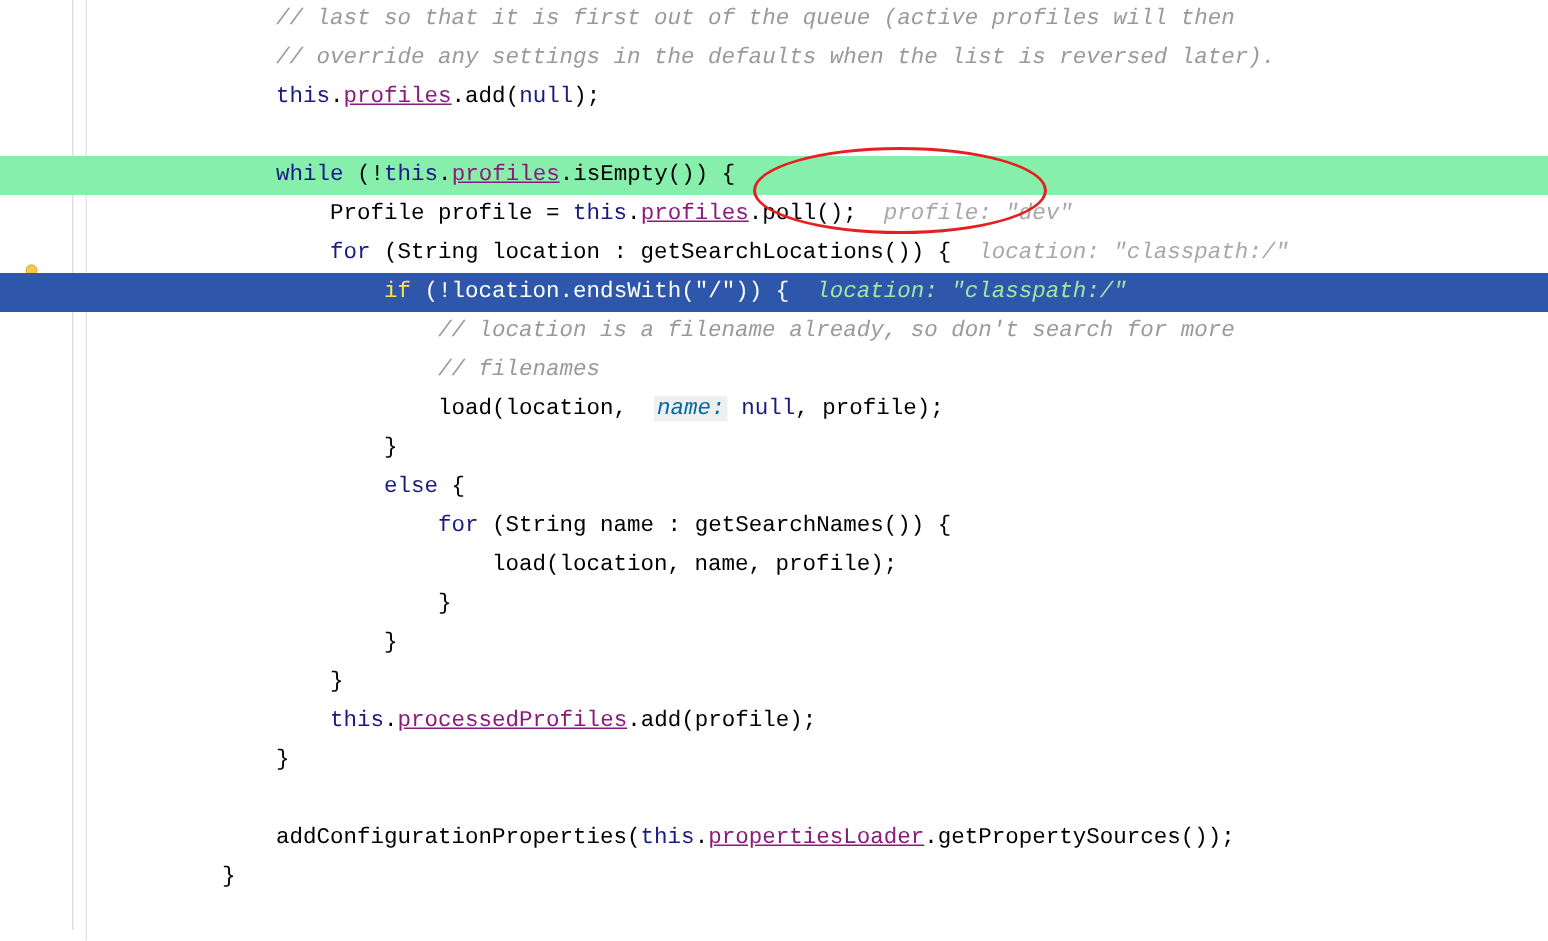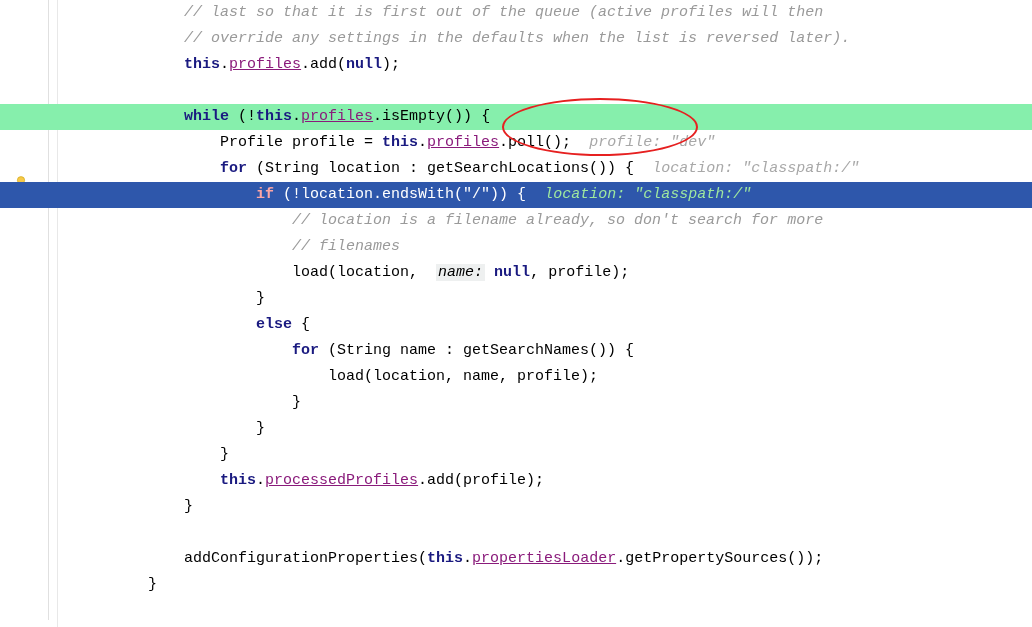--- a/index.html
+++ b/index.html
@@ -34,28 +34,28 @@
     top: 0;
     right: 0;
     height: 100%;
     background: #fff;
     white-space: pre;
     line-height: 26px;
   }
   .line { height: 26px; position: relative; padding-left: 0; }
   .hl-pink { background: #86efac; }
   .hl-blue { background: #2e57ab; color: #fff; }
-  .hl-blue .kw { color: #fca5a5; font-weight: bold; }
+  .hl-blue .kw { color: #fde047; font-weight: normal; }
   .hl-blue .str { color: #fff; }
   .hl-blue .hint { color: #9fe89f; font-style: italic; }
-  .kw { color: #1a1a80; font-weight: bold; }
+  .kw { color: #1a1a80; font-weight: normal; }
   .cmt { color: #9a9a9a; font-style: italic; }
   .str { color: #2e7d32; }
   .hint { color: #a8a8a8; font-style: italic; }
-  .hint-name { color: #000000; font-style: italic; background: #eef0f0; padding: 0 2px; }
+  .hint-name { color: #0369a1; font-style: italic; background: #eef0f0; padding: 0 2px; }
   .field { color: #8a1b7b; text-decoration: underline; }
   .bulb {
     position: absolute;
     left: 14px;
     top: 175px;
     width: 14px;
     height: 14px;
   }
   .bulb svg { width: 14px; height: 14px; }
   .fold-line {

